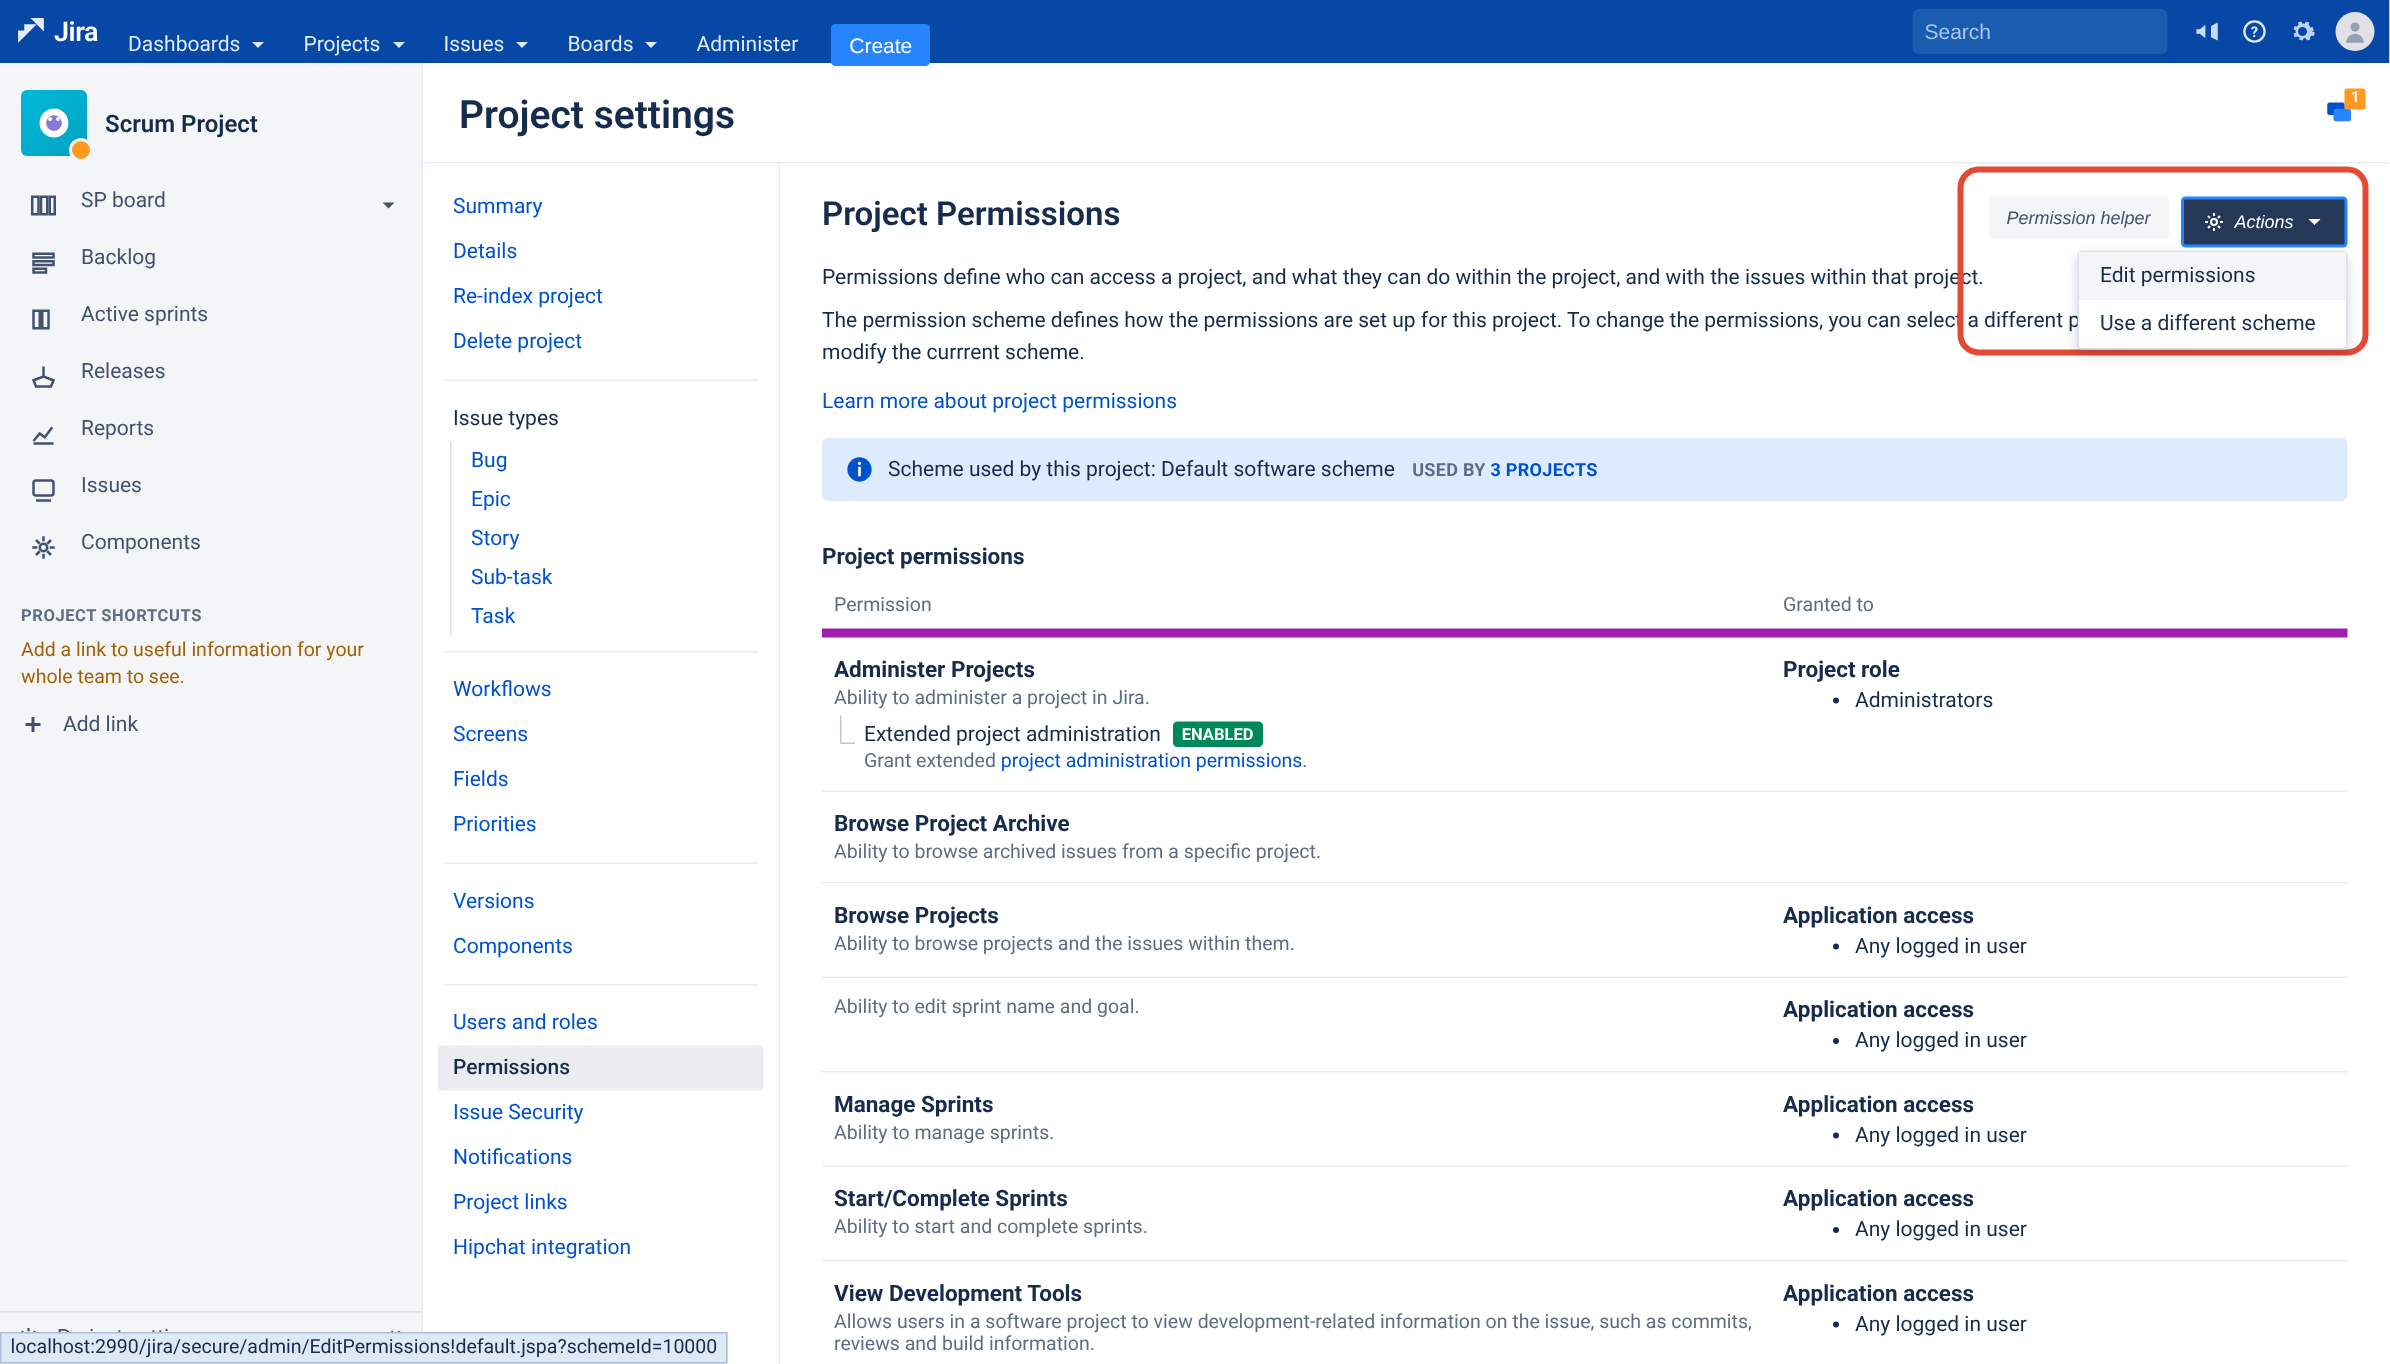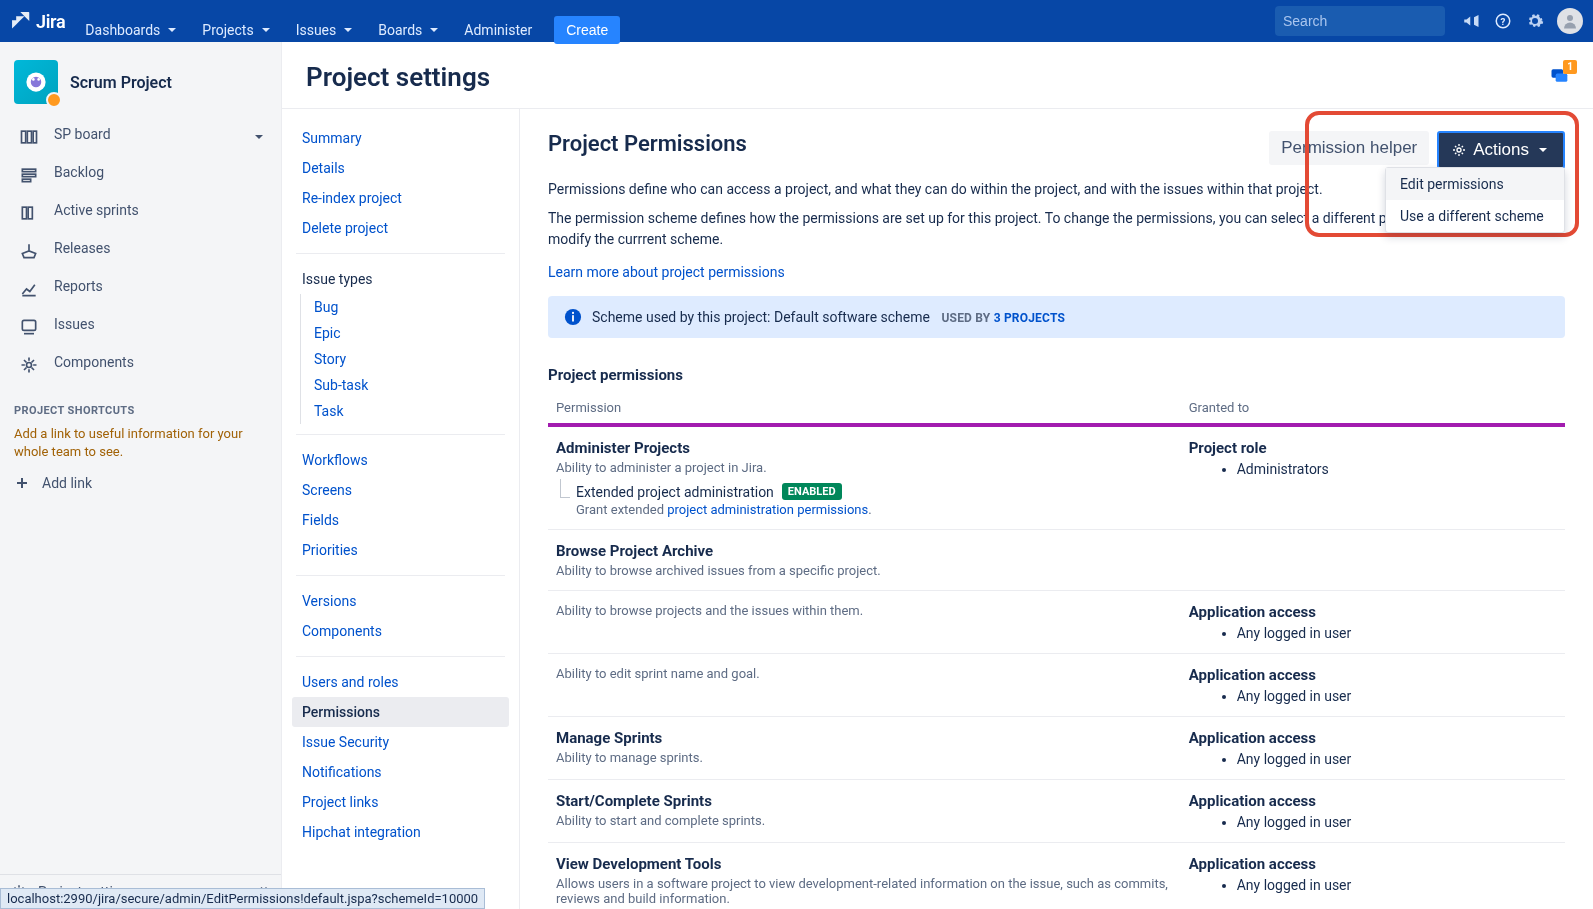--- a/index.html
+++ b/index.html
@@ -61,21 +61,21 @@
   .page-title { font-size: 26px; font-weight: 600; color: #172b4d; }
   .feedback-icon { position: relative; cursor: pointer; }
   .feedback-badge { position: absolute; top: -6px; right: -8px; background: #ff991f; color: #fff; font-size: 10px; font-weight: 700; padding: 0 4px; border-radius: 2px; line-height: 14px; }
 
   .content-col { display:flex; }
   .content-body { flex:1; padding: 22px 28px 40px 28px; }
 
   .perm-header-row { display: flex; align-items: flex-start; justify-content: space-between; margin-bottom: 10px; }
   .perm-title { font-size: 22px; font-weight: 600; color:#172b4d; }
   .perm-actions { display: flex; gap: 8px; align-items: flex-start; position: relative; }
-  .btn { border: none; border-radius: 3px; padding: 7px 12px; font-size: 17px; cursor: pointer; font-weight: 400; }
+  .btn { border: none; border-radius: 3px; padding: 7px 12px; font-size: 12px; cursor: pointer; font-weight: 400; font-style: italic; }
   .btn-light { background: #f4f5f7; color: #42526e; }
   .btn-dark { background: #253858; color: #fff; display: flex; align-items: center; gap: 6px; border: 2px solid #2684ff; }
   .btn-dark svg { fill: #fff; }
 
   .dropdown { position: absolute; top: 36px; right: 0; background: #fff; border: 1px solid #dfe1e6; border-radius: 3px; box-shadow: 0 4px 8px rgba(9,30,66,0.18); min-width: 180px; z-index: 10; }
   .dropdown-item { padding: 8px 14px; cursor: pointer; color: #172b4d; font-size: 14px; }
   .dropdown-item.hover { background: #f4f5f7; }
 
   .highlight-ring { position: absolute; border: 4px solid #e34a35; border-radius: 14px; pointer-events: none; z-index: 5; }
 
@@ -84,21 +84,21 @@
 
   .info-panel { background: #deebff; border-radius: 4px; padding: 12px 16px; display: flex; align-items: center; gap: 10px; margin-bottom: 28px; }
   .info-icon { width: 18px; height: 18px; flex-shrink: 0; }
   .info-text { font-size: 14px; color: #172b4d; }
   .used-by { font-size: 12px; font-weight: 700; color: #5e6c84; margin-left: 8px; letter-spacing: 0.2px; }
   .used-by a { color: #0052cc; }
 
   .section-heading { font-size: 15px; font-weight: 700; color: #172b4d; margin-bottom: 10px; }
 
   .perm-table { width: 100%; }
-  .perm-head-row { display: flex; border-bottom: 4px solid #a21caf; padding: 6px 0 8px 0; }
+  .perm-head-row { display: flex; border-bottom: 6px solid #a21caf; padding: 6px 0 8px 0; }
   .perm-col-p { flex: 0 0 63%; padding-left: 8px; font-size: 13px; color: #5e6c84; }
   .perm-col-g { flex: 1; font-size: 13px; color: #5e6c84; }
 
   .perm-row { display: flex; border-bottom: 1px solid #ebecf0; padding: 12px 0 12px 0; }
   .perm-row .pcol { flex: 0 0 63%; padding-left: 8px; }
   .perm-row .gcol { flex: 1; }
   .perm-name { font-weight: 700; font-size: 15px; color: #172b4d; margin-bottom: 3px; }
   .perm-desc { font-size: 13px; color: #5e6c84; }
   .perm-sub { margin-top: 8px; padding-left: 20px; position: relative; }
   .perm-sub::before { content:""; position:absolute; left:4px; top:-4px; width:1px; height:18px; background:#c1c7d0; }
@@ -411,20 +411,21 @@
               </div>
               <div class="perm-row">
                 <div class="pcol">
                   <div class="perm-name">Browse Project Archive</div>
                   <div class="perm-desc">Ability to browse archived issues from a specific project.</div>
                 </div>
                 <div class="gcol"></div>
               </div>
               <div class="perm-row">
                 <div class="pcol">
+                  <div class="perm-name">Browse Projects</div>
                   <div class="perm-desc">Ability to browse projects and the issues within them.</div>
                 </div>
                 <div class="gcol">
                   <div class="grant-title">Application access</div>
                   <ul class="grant-list">
                     <li>Any logged in user</li>
                   </ul>
                 </div>
               </div>
               <div class="perm-row">

